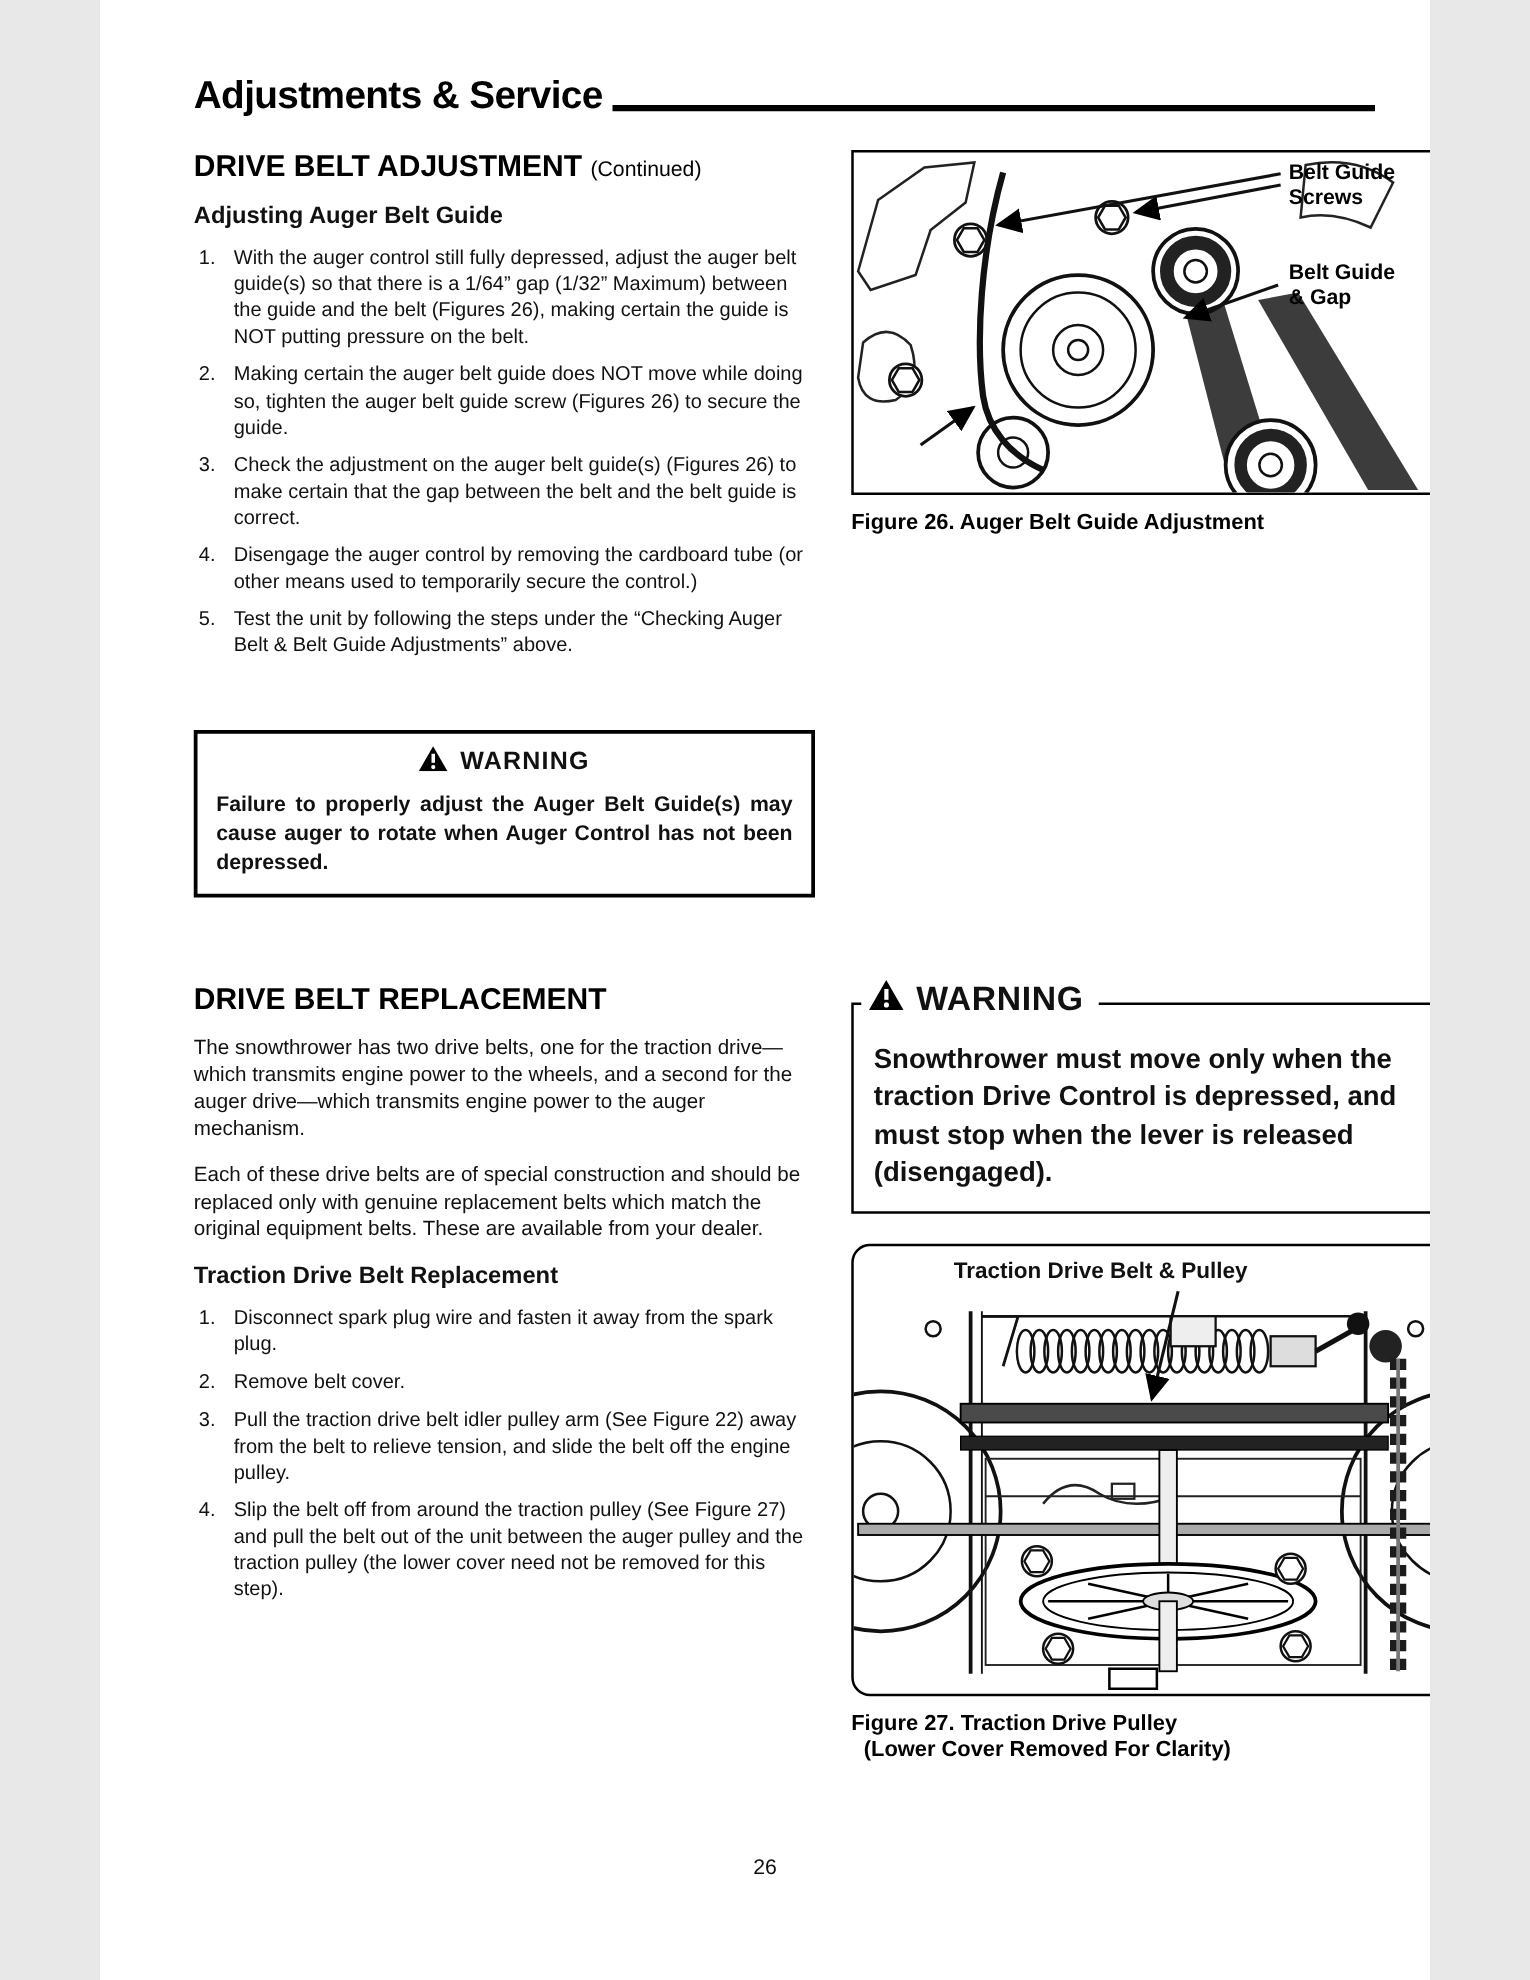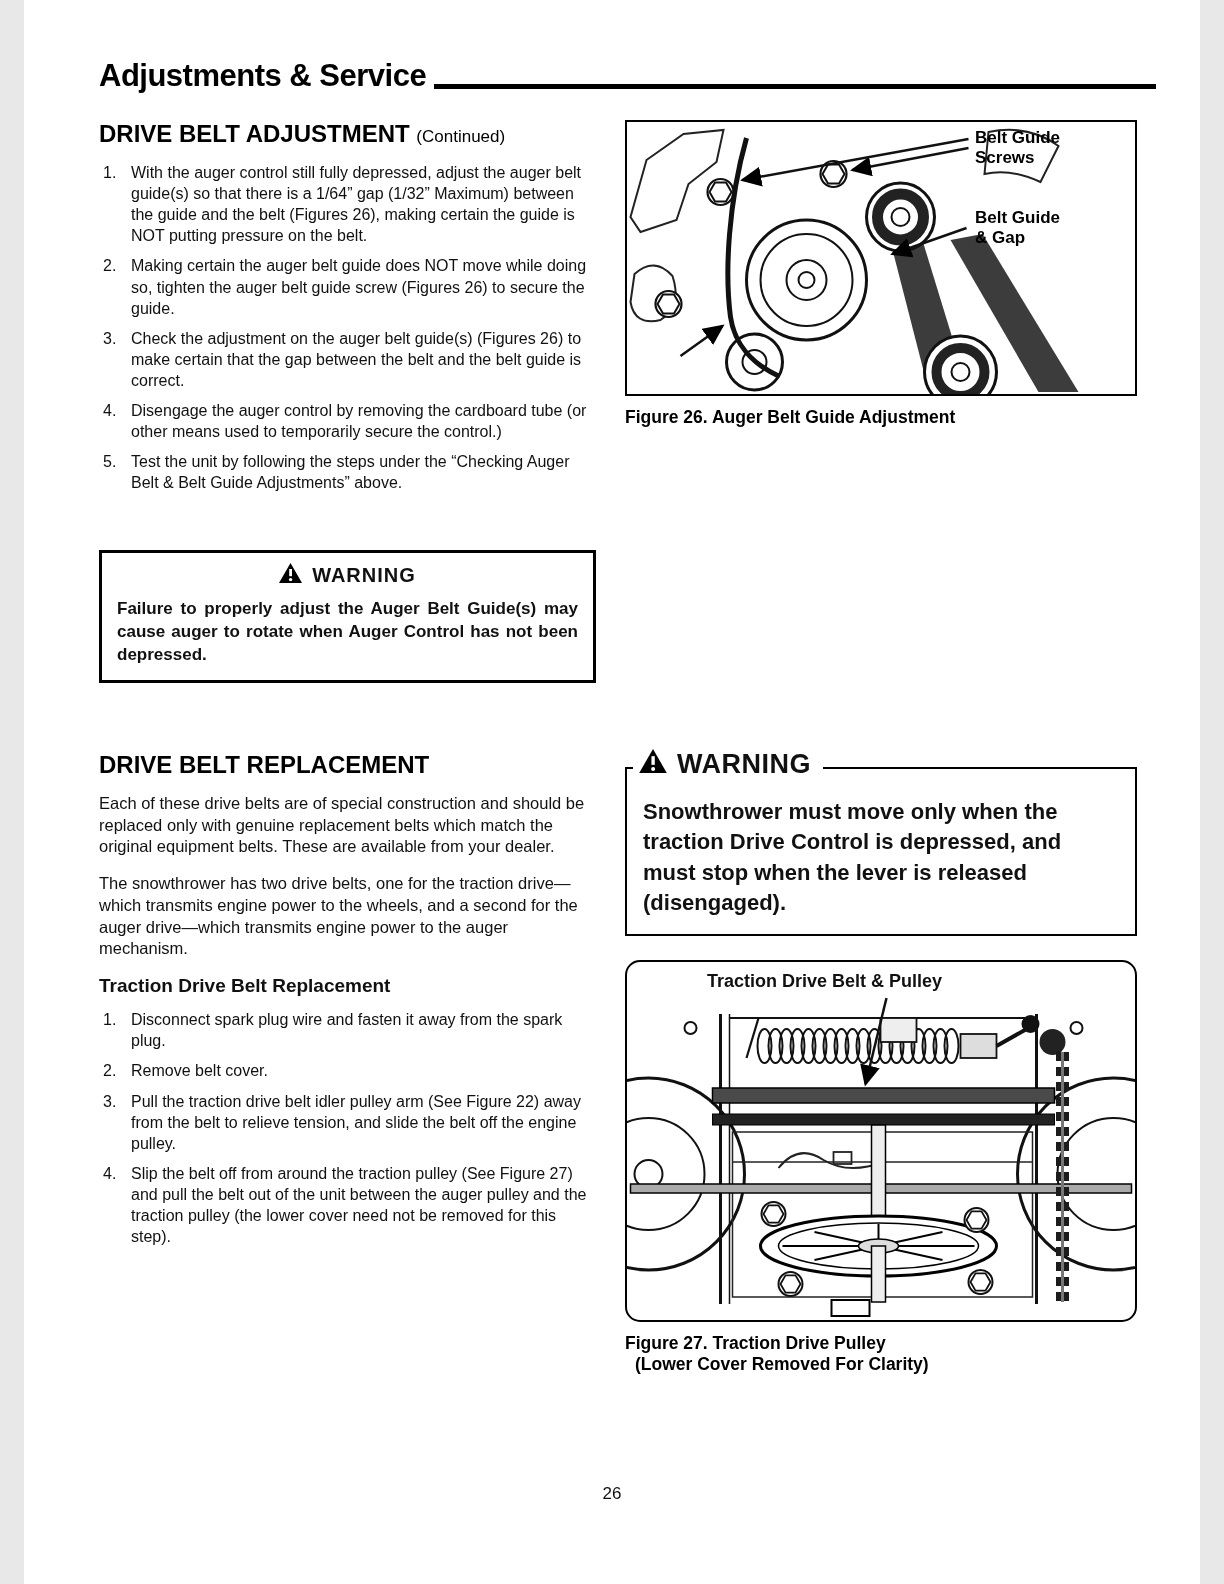--- a/index.html
+++ b/index.html
@@ -1,18 +1,18 @@
 <!DOCTYPE html>
 <html><head>
 <meta charset="utf-8">
 <style>
   * { box-sizing: border-box; }
   html,body { margin:0; padding:0; background:#e8e8e8; }
   .page {
-    width:1176px; height:1584px; margin:0 auto; background:#fff;
+    width:1064px; height:1584px; margin:0 auto; background:#fff;
     position:relative; font-family:"Liberation Sans", sans-serif; color:#111;
     padding:58px 44px 0 75px; overflow:hidden;
   }
   
   .hdr { display:flex; align-items:flex-end; margin-bottom:26px; }
   .hdr-title { font-size:31px; font-weight:bold; letter-spacing:-0.5px; color:#000; white-space:nowrap; }
   .hdr-rule { flex:1; border-bottom:5px solid #000; margin:0 0 5px 8px; }
 
   
   .content { display:grid; grid-template-columns:500px 512px; column-gap:26px; row-gap:68px; }
@@ -65,20 +65,21 @@
     <span class="hdr-rule"></span>
   </div>
 
   <div class="content">
 
     <div>
       <h1 class="sec-title">
         <span>DRIVE BELT ADJUSTMENT</span>
         <span class="sec-cont">(Continued)</span>
       </h1>
+      <h2 class="sub-title">Adjusting Auger Belt Guide</h2>
 
       <ol class="steps">
         <li>With the auger control still fully depressed, adjust the auger belt guide(s) so that there is a 1/64” gap (1/32” Maximum) between the guide and the belt (Figures 26), making certain the guide is NOT putting pressure on the belt.</li>
         <li>Making certain the auger belt guide does NOT move while doing so, tighten the auger belt guide screw (Figures 26) to secure the guide.</li>
         <li>Check the adjustment on the auger belt guide(s) (Figures 26) to make certain that the gap between the belt and the belt guide is correct.</li>
         <li>Disengage the auger control by removing the cardboard tube (or other means used to temporarily secure the control.)</li>
         <li>Test the unit by following the steps under the “Checking Auger Belt &amp; Belt Guide Adjustments” above.</li>
       </ol>
 
       <div class="warn1">
@@ -150,22 +151,22 @@
         <div class="fig-label" style="left:348px; top:86px;">
           <div>Belt Guide</div>
           <div>&amp; Gap</div>
         </div>
       </div>
       <div class="caption">Figure 26.  Auger Belt Guide Adjustment</div>
     </div>
 
     <div>
       <h1 class="sec-title">DRIVE BELT REPLACEMENT</h1>
+      <p class="body">The snowthrower has two drive belts, one for the traction drive—which transmits engine power to the wheels, and a second for the auger drive—which transmits engine power to the auger mechanism.</p>
       <p class="body">Each of these drive belts are of special construction and should be replaced only with genuine replacement belts which match the original equipment belts. These are available from your dealer.</p>
-      <p class="body">The snowthrower has two drive belts, one for the traction drive—which transmits engine power to the wheels, and a second for the auger drive—which transmits engine power to the auger mechanism.</p>
       <h2 class="sub-title">Traction Drive Belt Replacement</h2>
       <ol class="steps">
         <li>Disconnect spark plug wire and fasten it away from the spark plug.</li>
         <li>Remove belt cover.</li>
         <li>Pull the traction drive belt idler pulley arm (See Figure 22) away from the belt to relieve tension, and slide the belt off the engine pulley.</li>
         <li>Slip the belt off from around the traction pulley (See Figure 27) and pull the belt out of the unit between the auger pulley and the traction pulley (the lower cover need not be removed for this step).</li>
       </ol>
     </div>
 
     <div>

